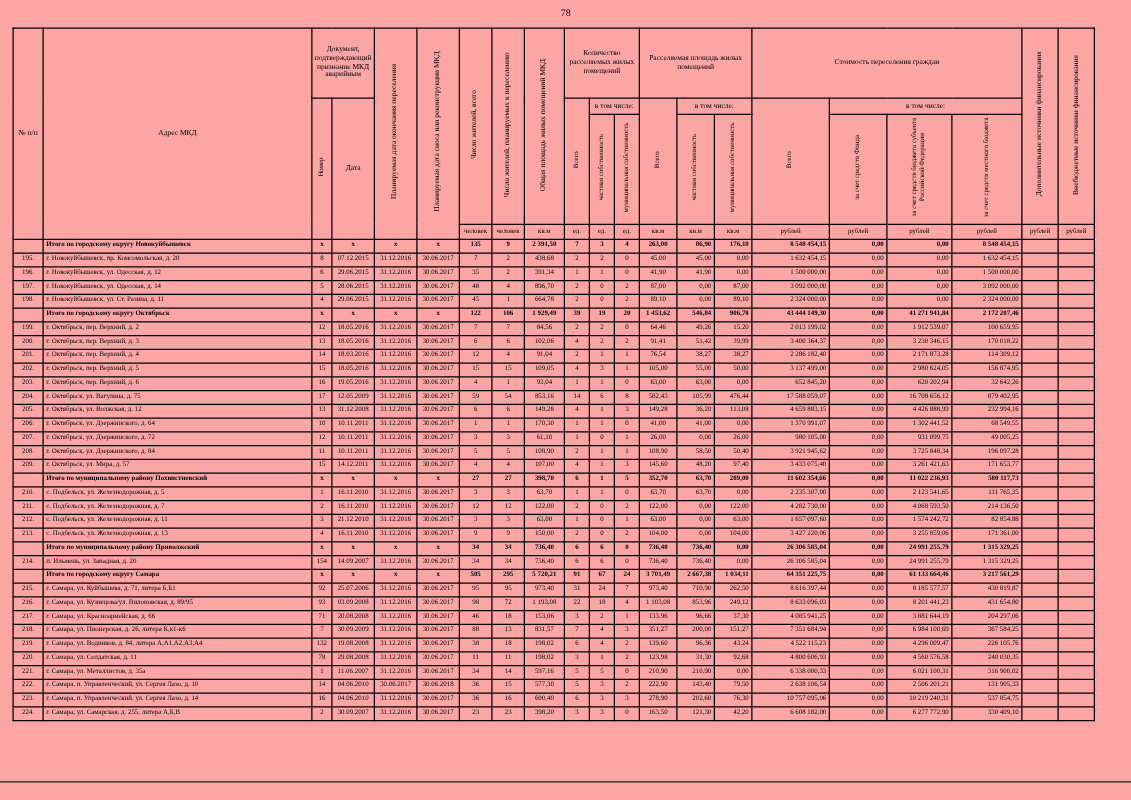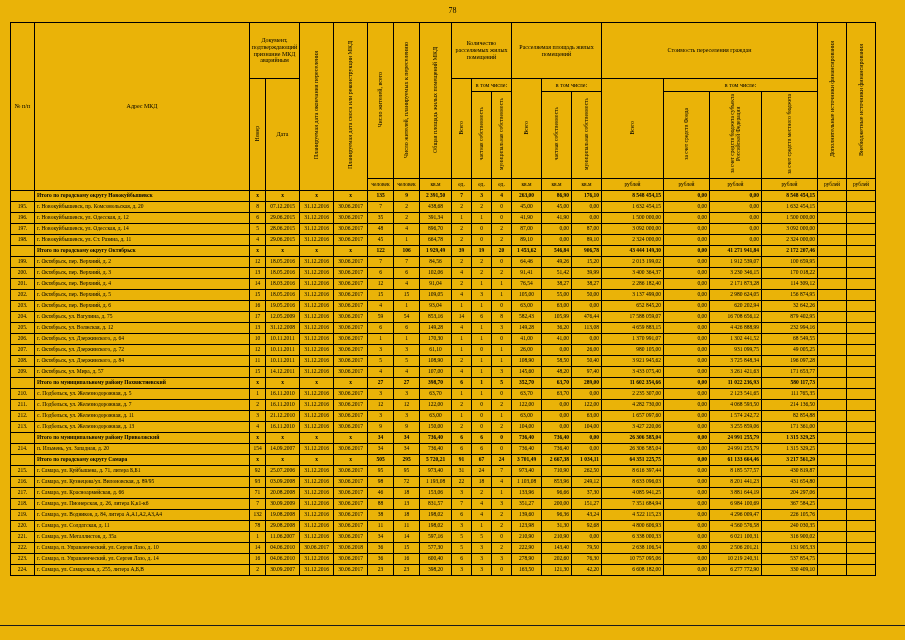--- a/index.html
+++ b/index.html
@@ -1,16 +1,16 @@
 <!DOCTYPE html>
 <html><head>
 <meta charset="utf-8">
 <style>
   html,body{margin:0;padding:0;background:#ffffff;}
-  .page{position:relative;width:905px;height:640px;background:#eab308;
+  .page{position:relative;width:905px;height:640px;background:#fca5a5;
         font-family:"Liberation Serif", serif;color:#000;overflow:hidden;}
   .page-number{position:absolute;top:6px;left:0;right:0;text-align:center;
         font-size:8px;}
   table{border-collapse:collapse;table-layout:fixed;margin:22px 0 0 10px;}
   th,td{border:1px solid #000;box-sizing:border-box;}
   thead th{vertical-align:middle;text-align:center;padding:1px;font-size:6px;
         font-weight:normal;line-height:1.15;overflow:hidden;}
   .hr1{height:56px;}
   .hr2{height:13px;}
   .hr3{height:84px;}

